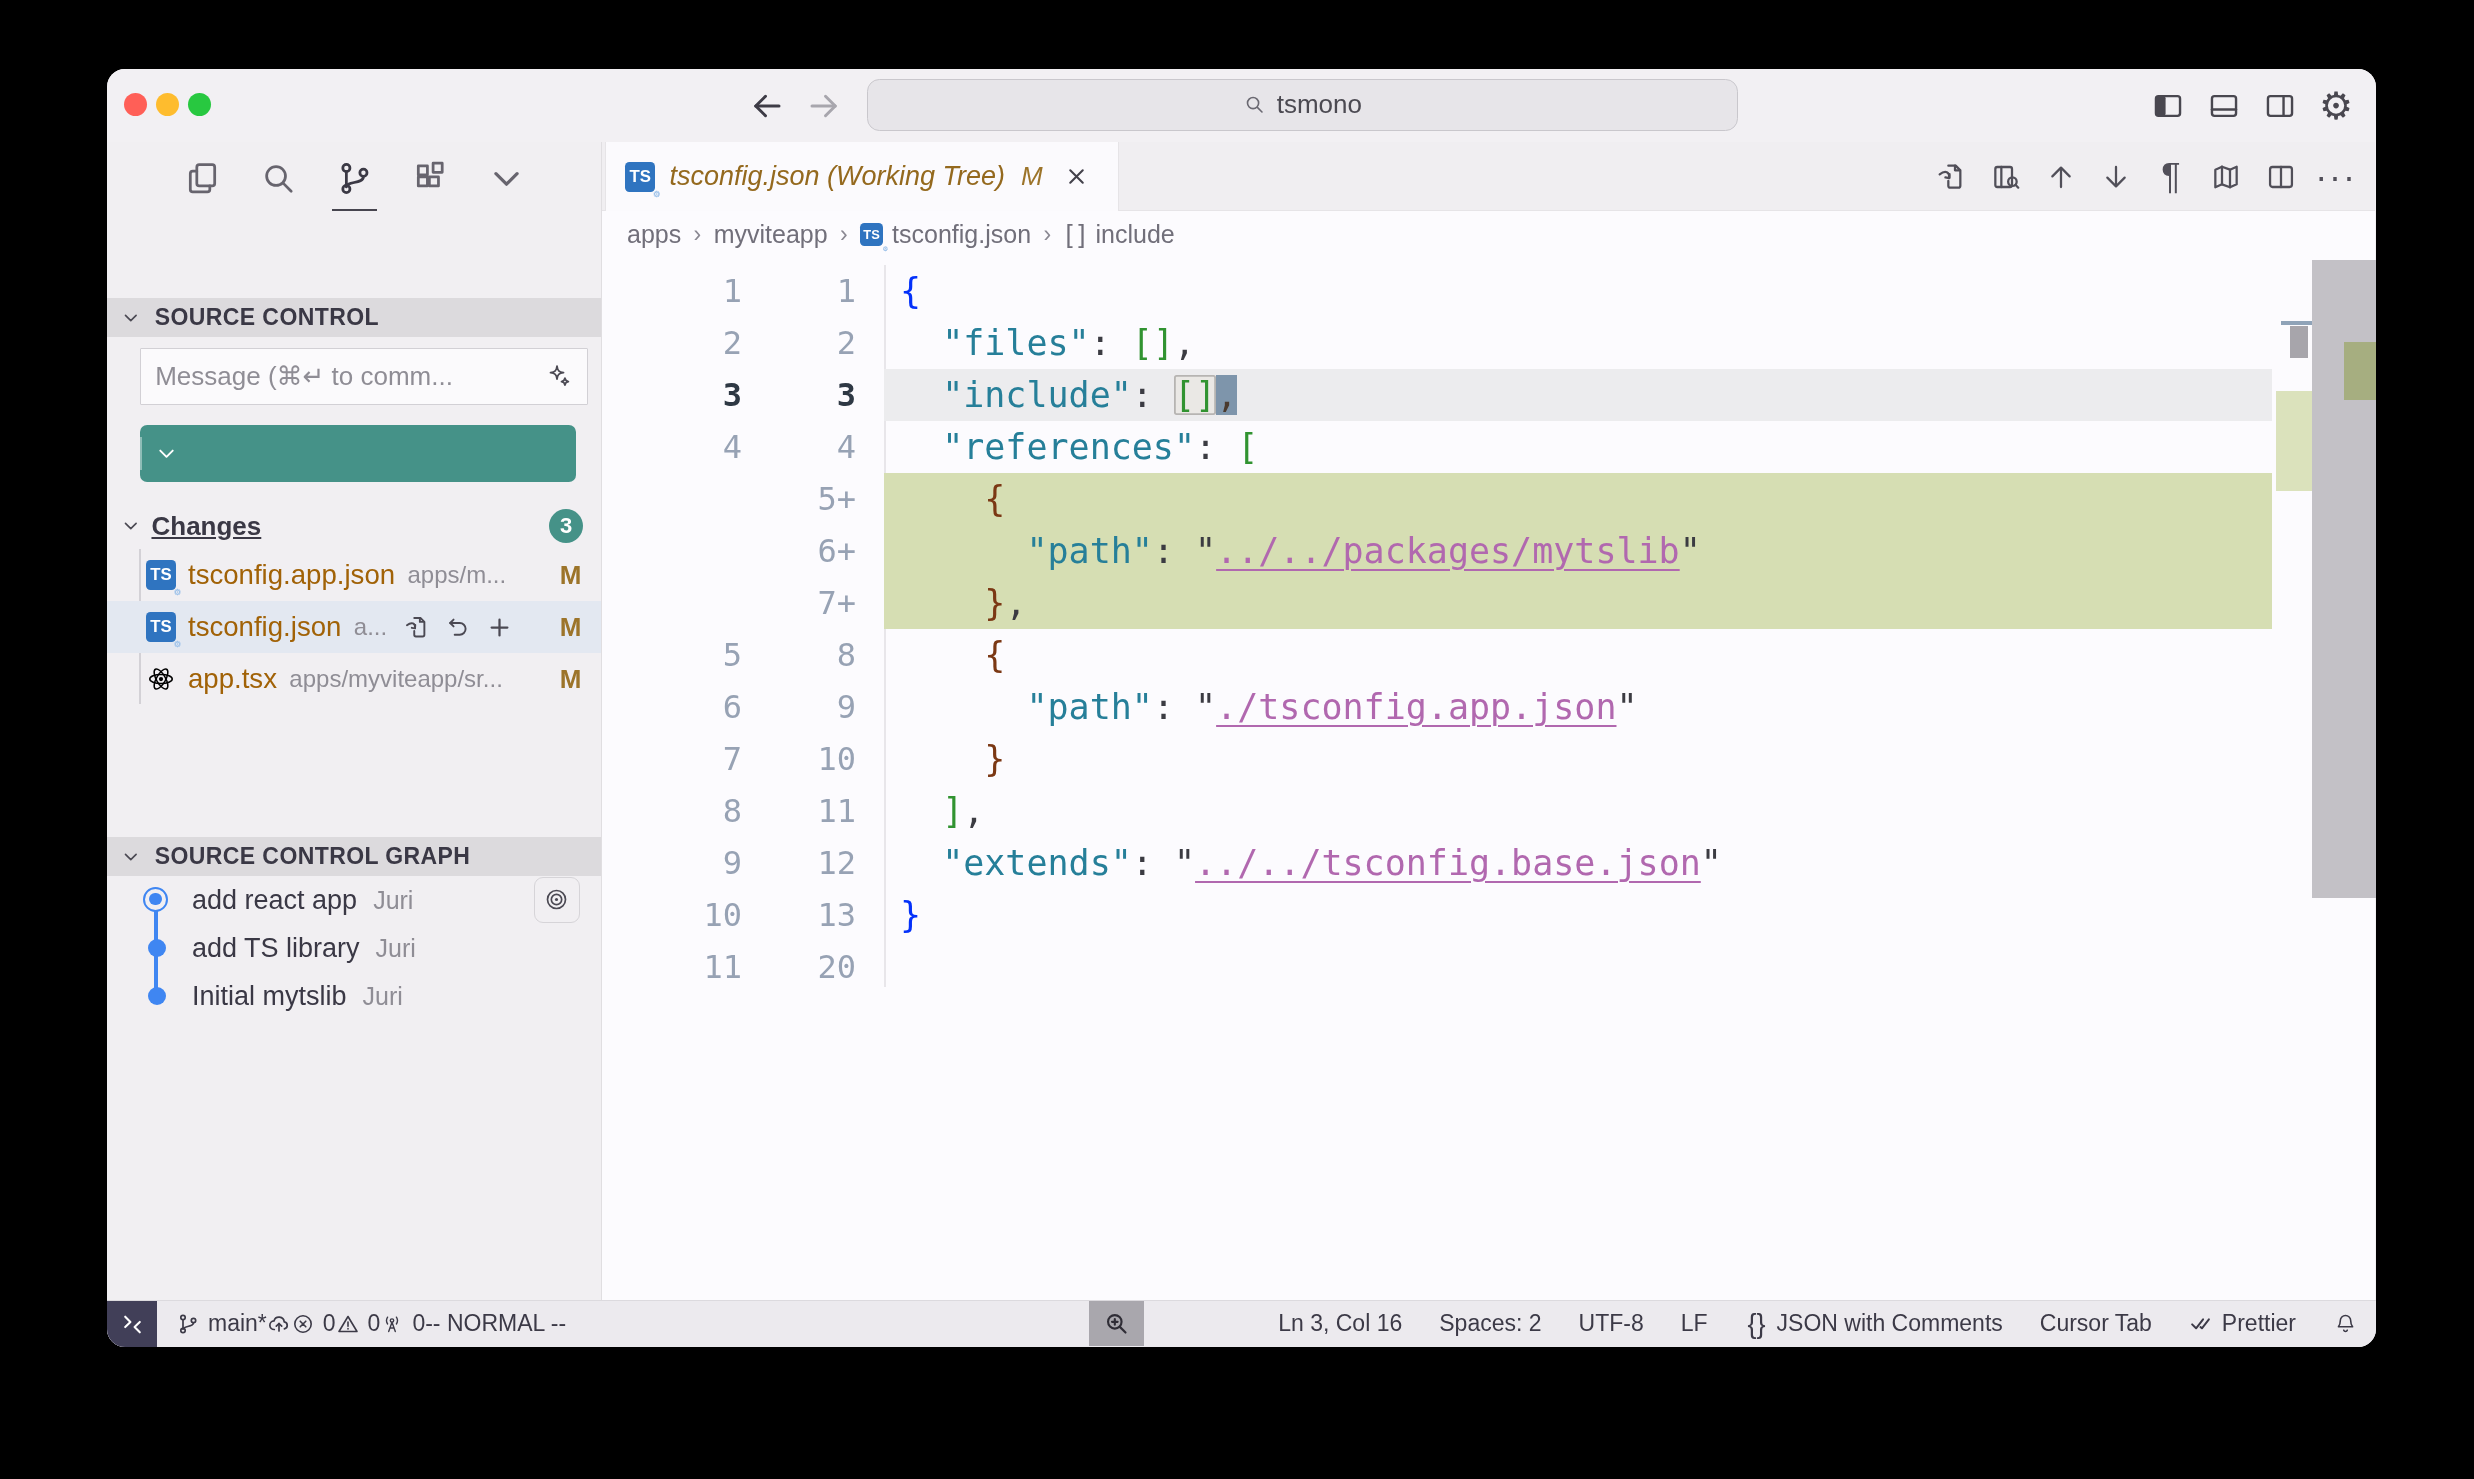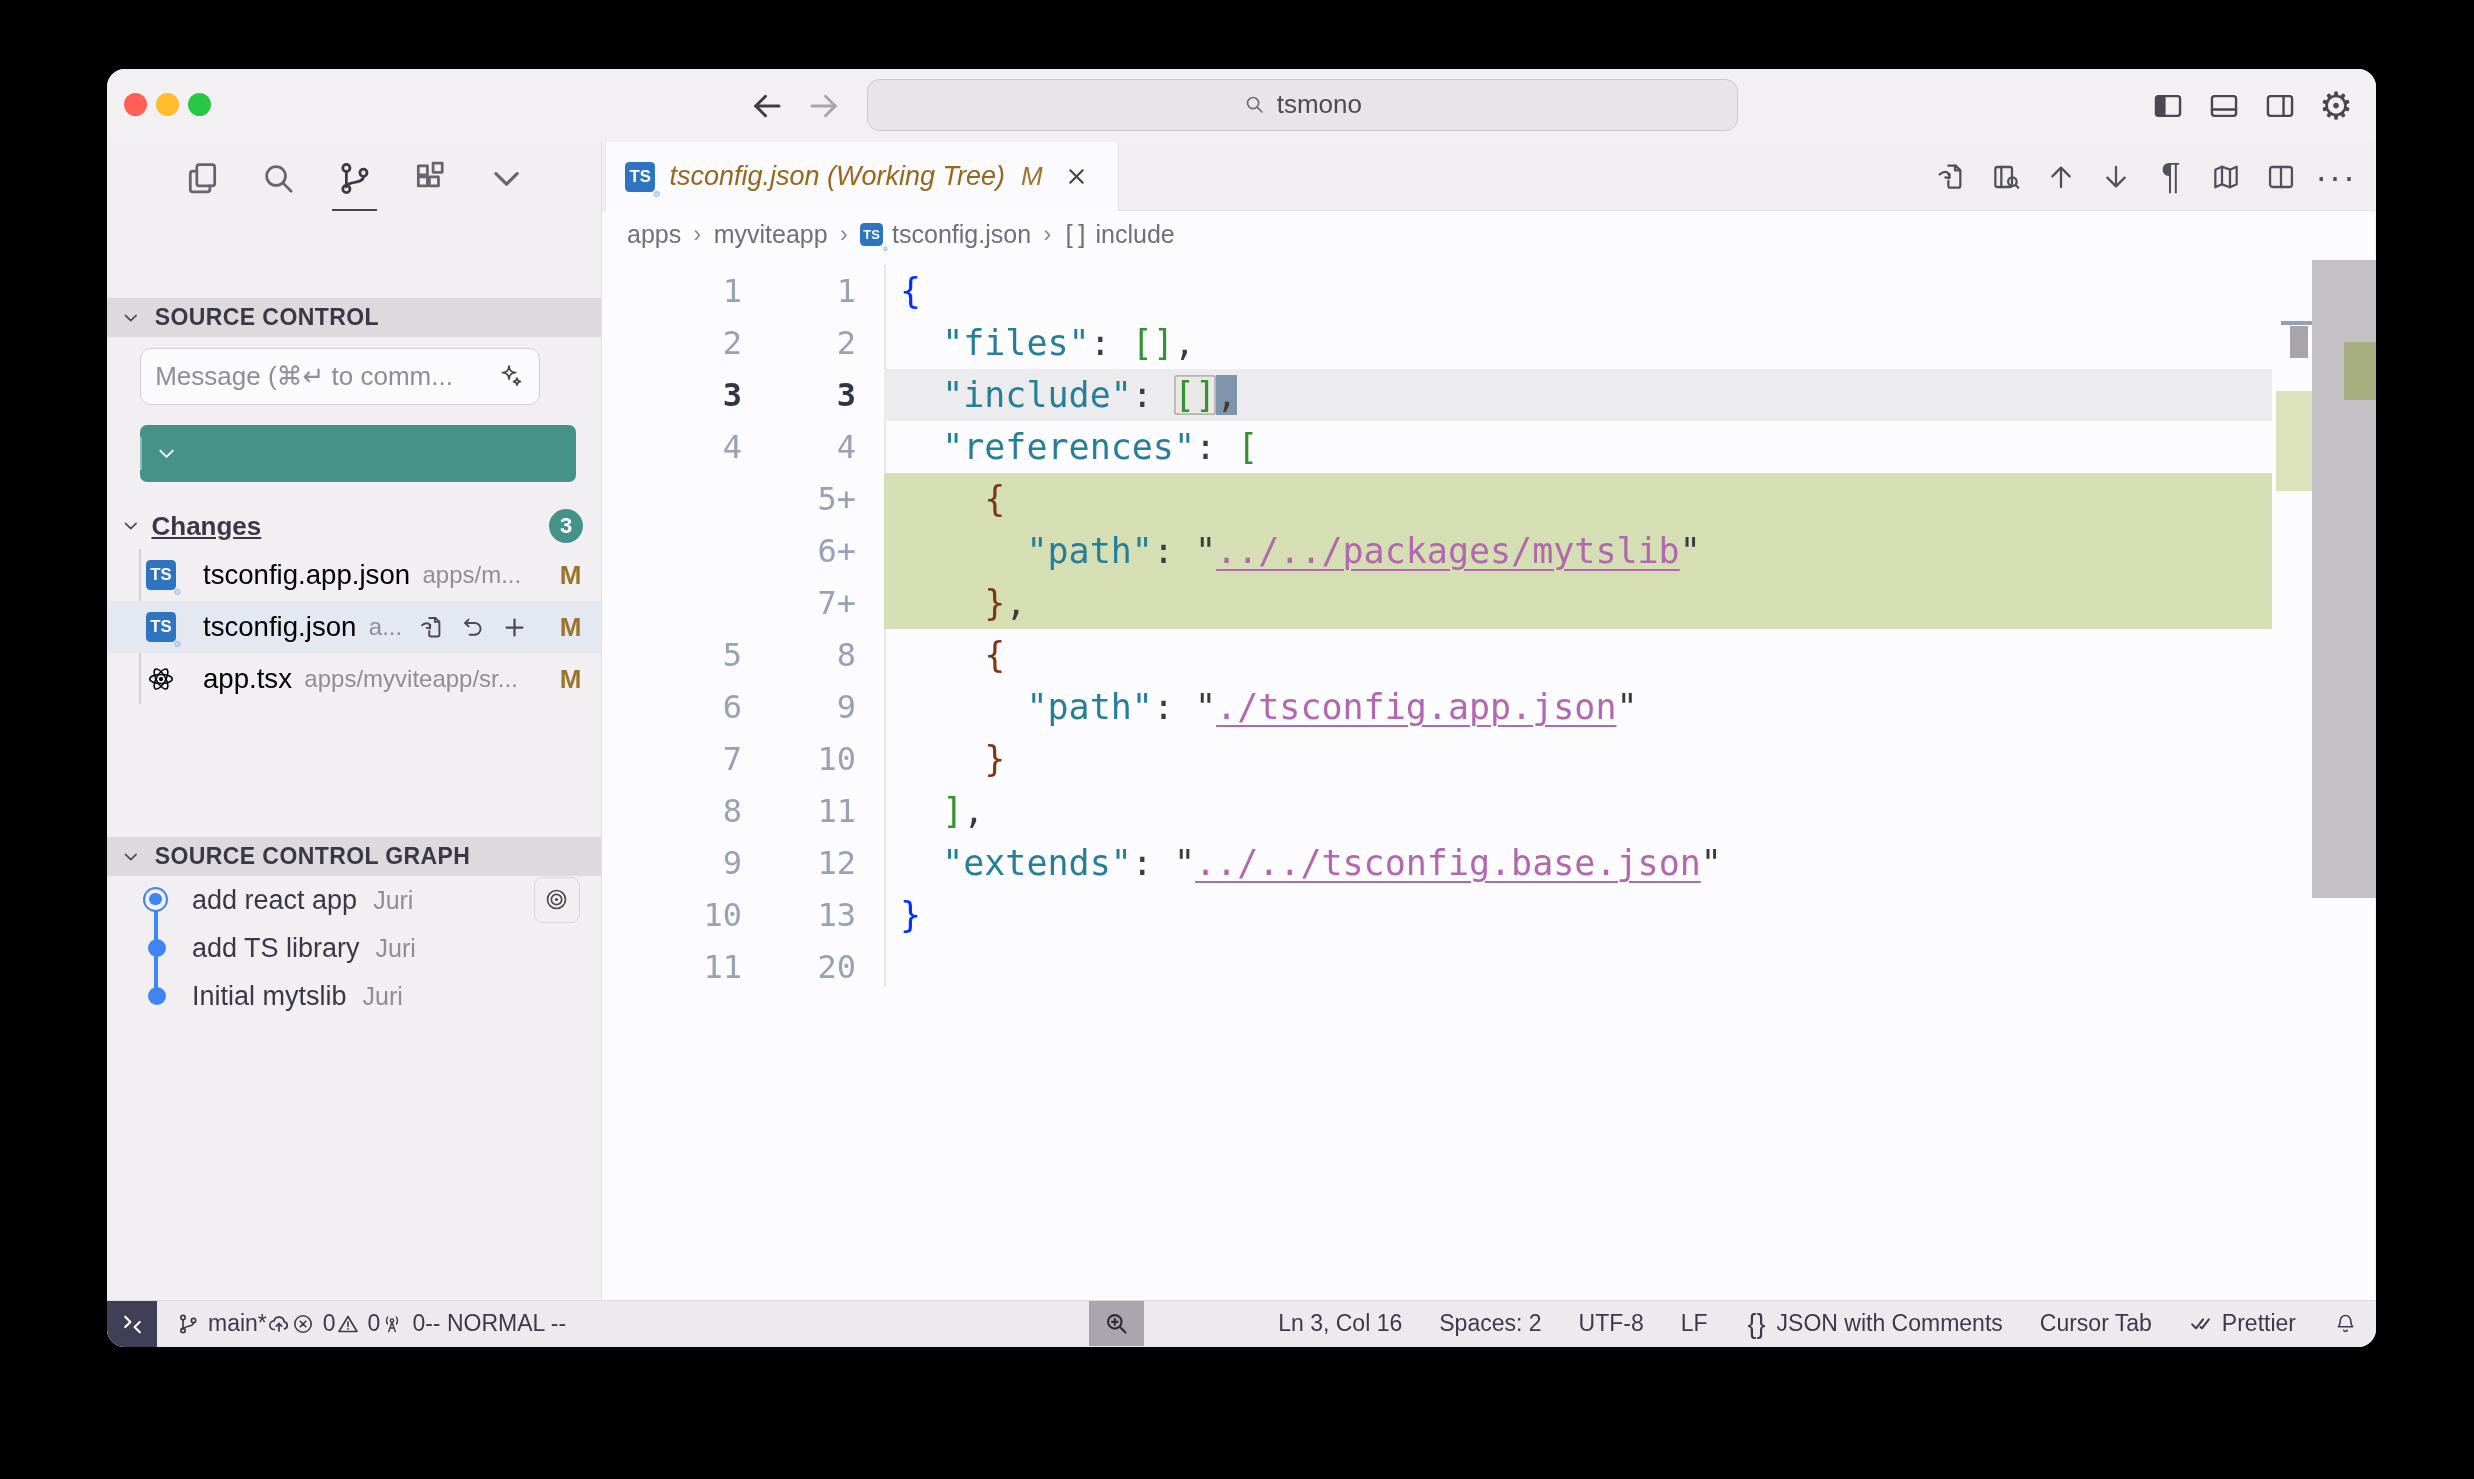--- a/index.html
+++ b/index.html
@@ -31,42 +31,42 @@
             justify-content:center;gap:37px;}
   .act{position:relative;width:39px;height:39px;color:#67646e;}
   .act.active{color:#3b3945;}
   .act.active::after{content:'';position:absolute;left:-2.7px;right:-2.7px;bottom:-13.3px;height:2.7px;background:#47454f;}
   .side-head{position:absolute;left:0;width:494px;height:39px;background:#dcdadd;display:flex;
              align-items:center;gap:14px;padding-left:14.2px;box-sizing:border-box;color:#3a3845;
              font-weight:bold;font-size:23px;letter-spacing:0.4px;}
   #sc-header{top:156px;}
   #graph-header{top:695px;}
   .side-head .icon{color:#4b4953;}
-  #msg{position:absolute;left:33px;top:206px;width:400px;height:57px;border:1.8px solid #d2d0d5;
-       border-radius:11px;background:#fbfafc;display:flex;align-items:center;padding:0 14.2px;
+  #msg{position:absolute;left:33px;top:206px;width:448px;height:57px;border:1.8px solid #d2d0d5;
+       border-radius:1px;background:#fbfafc;display:flex;align-items:center;padding:0 14.2px;
        box-sizing:border-box;color:#8f8d95;font-size:26px;}
   #msg .ph{flex:1;white-space:nowrap;overflow:hidden;}
   #msg .icon{color:#4b4953;}
   #commit{position:absolute;left:33px;top:283px;width:436px;height:57px;background:#459288;
           border-radius:7.1px;color:#fff;display:flex;align-items:stretch;}
   #commit-main{flex:1;display:flex;align-items:center;justify-content:center;gap:12.4px;
                font-size:27.6px;font-weight:500;}
   #commit-sep{width:1.8px;margin:11.6px 0;background:rgba(255,255,255,.4);}
   #commit-dd{width:50px;display:flex;align-items:center;justify-content:center;}
   #changes-header{position:absolute;left:0;top:361px;width:494px;height:46px;display:flex;
                   align-items:center;gap:10.7px;padding-left:14.2px;box-sizing:border-box;
                   font-size:26px;font-weight:600;color:#3a3845;text-decoration:underline;}
   #changes-badge{position:absolute;left:442px;top:367px;width:34px;height:34px;border-radius:50%;
                  background:#459288;color:#fff;font-size:22px;font-weight:bold;display:flex;
                  align-items:center;justify-content:center;}
   #tree-guide{position:absolute;left:32px;top:407px;width:1.8px;height:155px;background:#d3d1d6;}
   #changes-rows{position:absolute;left:0;top:407px;width:494px;}
   .crow{height:52px;display:flex;align-items:center;padding-left:39px;box-sizing:border-box;position:relative;}
   .crow.selected{background:#e3e8f1;}
-  .fname{font-size:27.6px;color:#000000;margin-left:27px;white-space:nowrap;}
+  .fname{font-size:27.6px;color:#a16207;margin-left:12px;white-space:nowrap;}
   .fdesc{font-size:24px;color:#8f8d95;margin-left:12.4px;white-space:nowrap;}
   .row-actions{display:flex;gap:14.2px;margin-left:16px;color:#4b4953;}
   .m-badge{position:absolute;right:19.6px;font-size:26px;color:#9c742a;font-weight:600;}
   #graph-rows{position:absolute;left:0;top:734px;width:494px;}
   #graph-line{position:absolute;left:47px;top:758px;width:3.6px;height:98px;background:#3f86f2;}
   .grow{height:48px;display:flex;align-items:center;position:relative;padding-left:85px;box-sizing:border-box;text-align:center;}
   .gdot{position:absolute;left:41px;top:15px;width:18px;height:18px;border-radius:50%;background:#3f86f2;}
   .gdot.head{left:36px;top:10.7px;width:21.3px;height:21.3px;background:#f1eff2;border:2.7px solid #3f86f2;}
   .gdot.head::after{content:'';position:absolute;left:4.4px;top:4.4px;width:12.4px;height:12.4px;border-radius:50%;background:#3f86f2;}
   .gmsg{font-size:27px;color:#3a3845;white-space:nowrap;}

